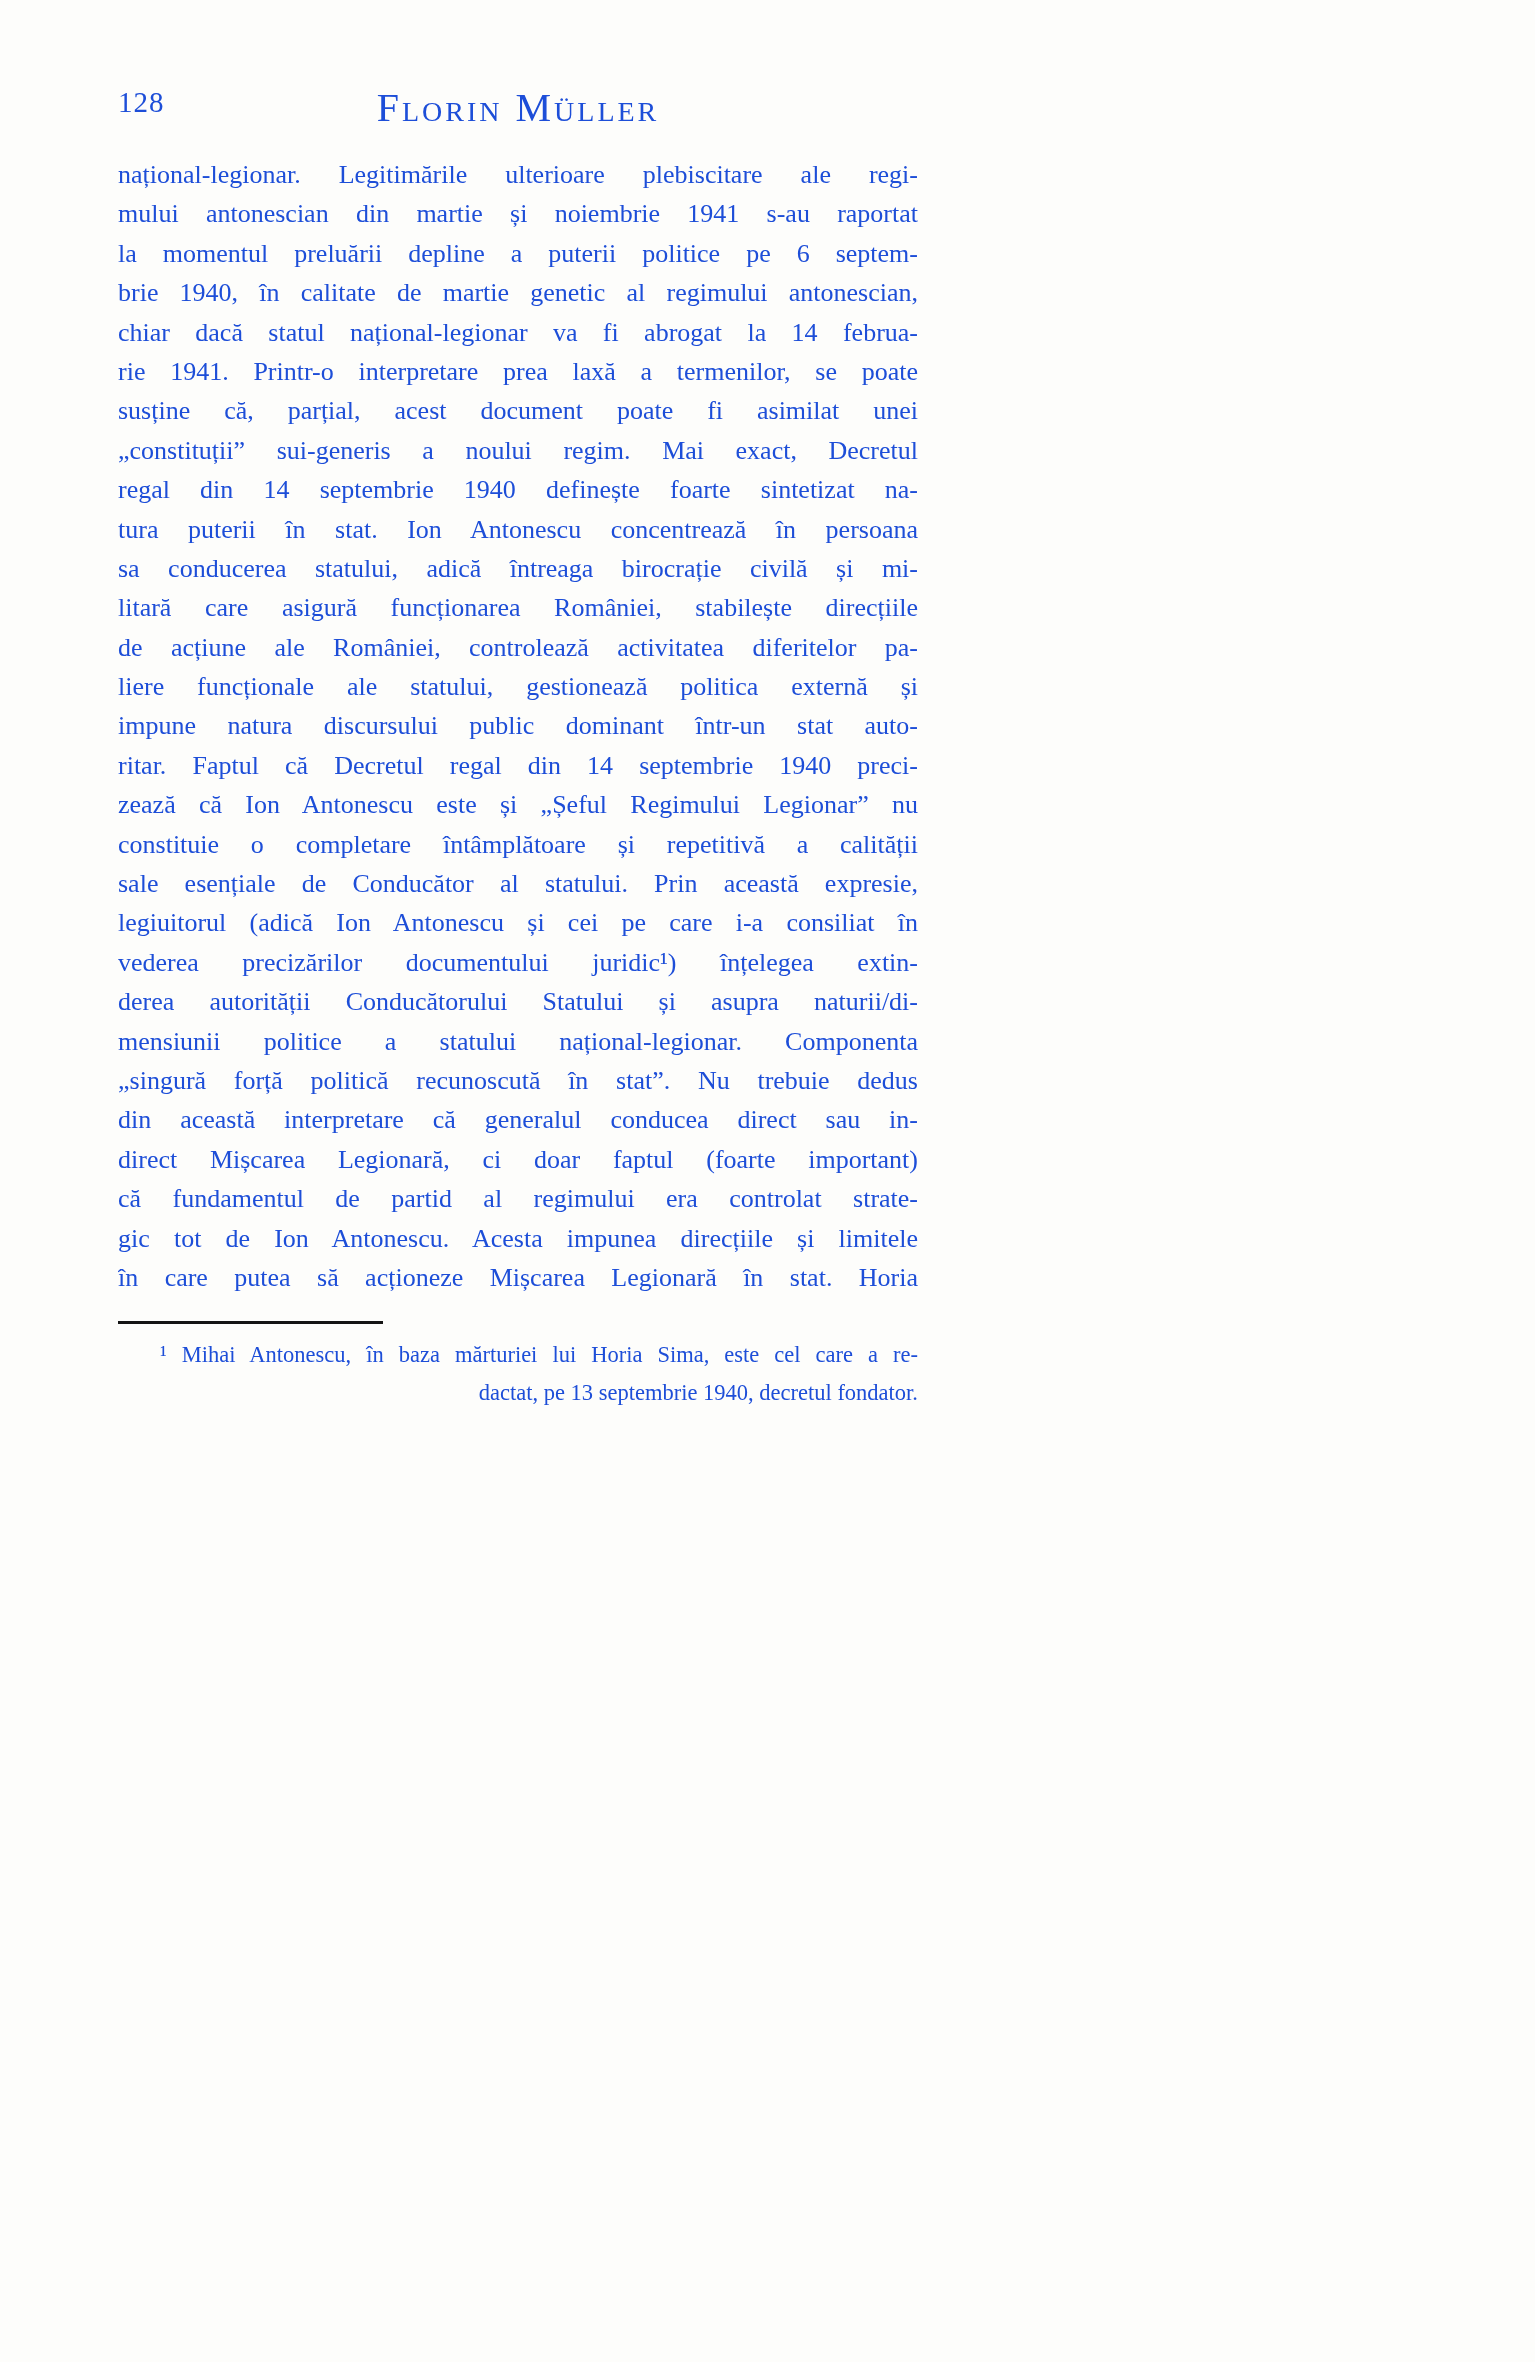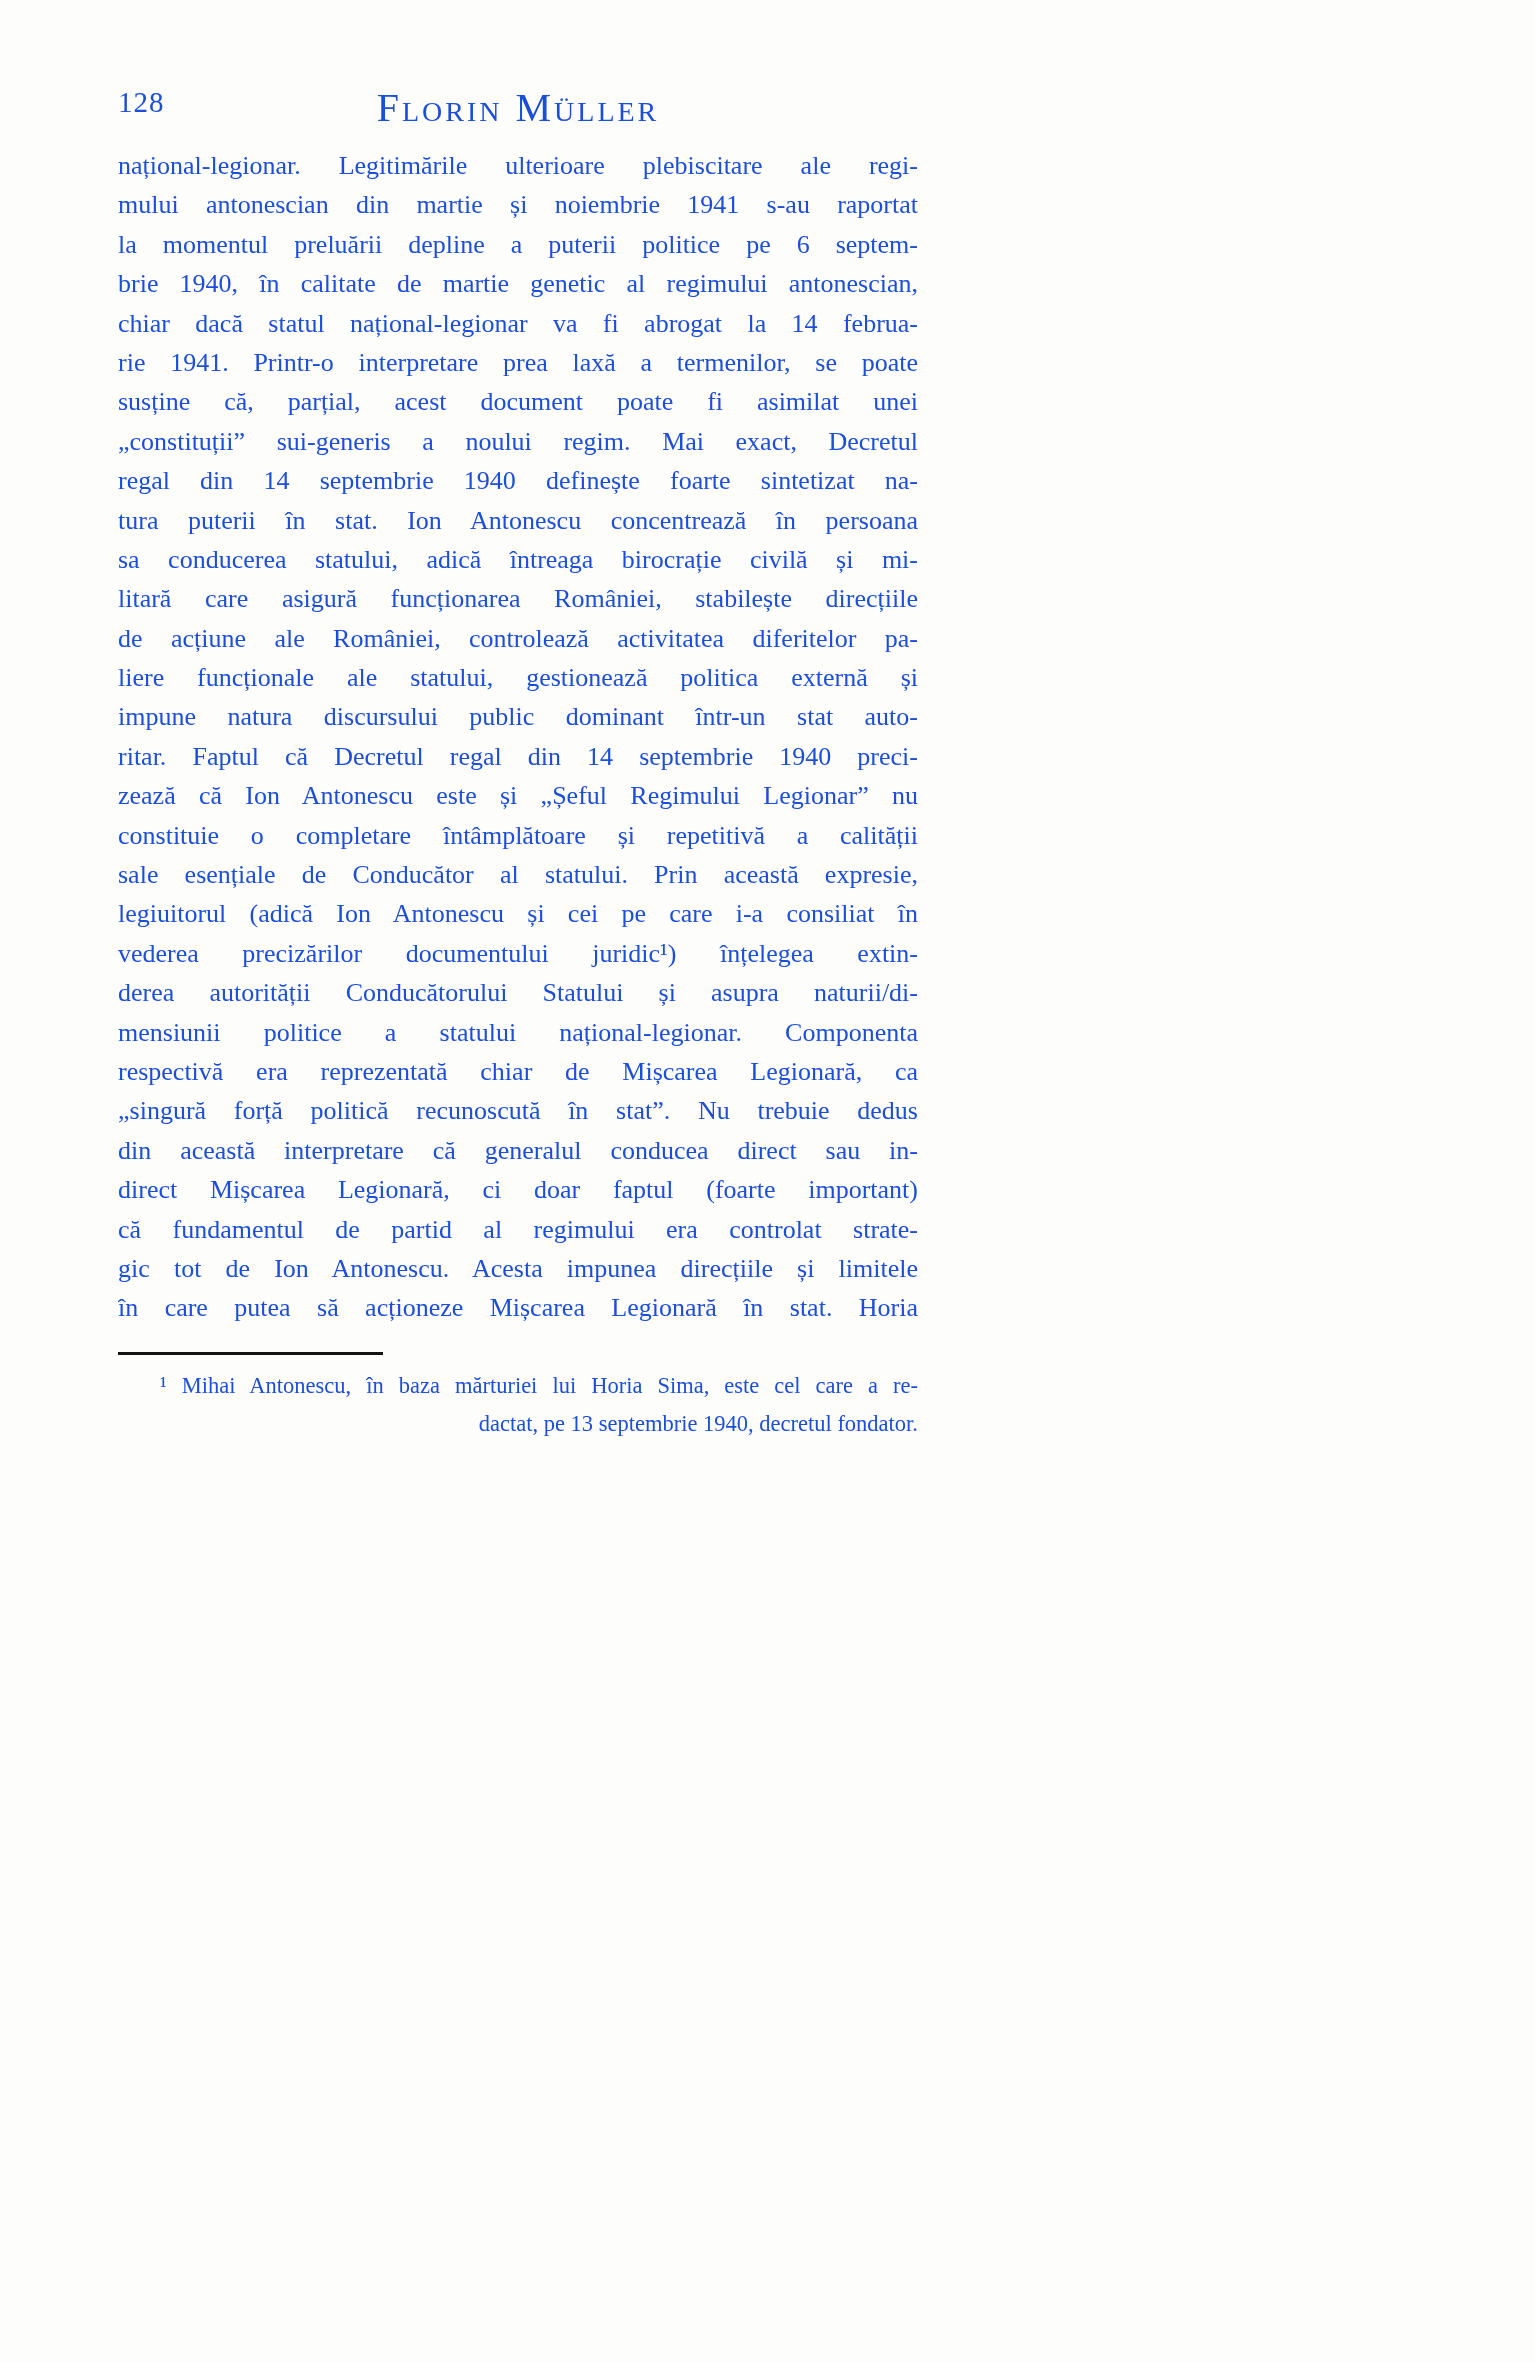--- a/index.html
+++ b/index.html
@@ -37,21 +37,21 @@
     letter-spacing: 1px;
   }
   .running-title {
     display: block;
     text-align: center;
     font-variant: small-caps;
     letter-spacing: 3px;
     font-size: 40px;
   }
   .body {
-    margin-top: 22px;
+    margin-top: 31px;
     font-size: 26px;
     line-height: 39.4px;
   }
   .body .line {
     text-align: justify;
     text-align-last: justify;
     height: 39.4px;
     overflow: hidden;
   }
   .footnote {
@@ -104,21 +104,20 @@
         <div class="line">liere funcționale ale statului, gestionează politica externă și</div>
         <div class="line">impune natura discursului public dominant într-un stat auto-</div>
         <div class="line">ritar. Faptul că Decretul regal din 14 septembrie 1940 preci-</div>
         <div class="line">zează că Ion Antonescu este și „Șeful Regimului Legionar” nu</div>
         <div class="line">constituie o completare întâmplătoare și repetitivă a calității</div>
         <div class="line">sale esențiale de Conducător al statului. Prin această expresie,</div>
         <div class="line">legiuitorul (adică Ion Antonescu și cei pe care i-a consiliat în</div>
         <div class="line">vederea precizărilor documentului juridic¹) înțelegea extin-</div>
         <div class="line">derea autorității Conducătorului Statului și asupra naturii/di-</div>
         <div class="line">mensiunii politice a statului național-legionar. Componenta</div>
-        <div class="line">respectivă era reprezentată chiar de Mișcarea Legionară, ca</div>
         <div class="line">„singură forță politică recunoscută în stat”. Nu trebuie dedus</div>
         <div class="line">din această interpretare că generalul conducea direct sau in-</div>
         <div class="line">direct Mișcarea Legionară, ci doar faptul (foarte important)</div>
         <div class="line">că fundamentul de partid al regimului era controlat strate-</div>
         <div class="line">gic tot de Ion Antonescu. Acesta impunea direcțiile și limitele</div>
         <div class="line">în care putea să acționeze Mișcarea Legionară în stat. Horia</div>
       </div>
 
     <div class="footnote">
       <div class="fn-rule"></div>

